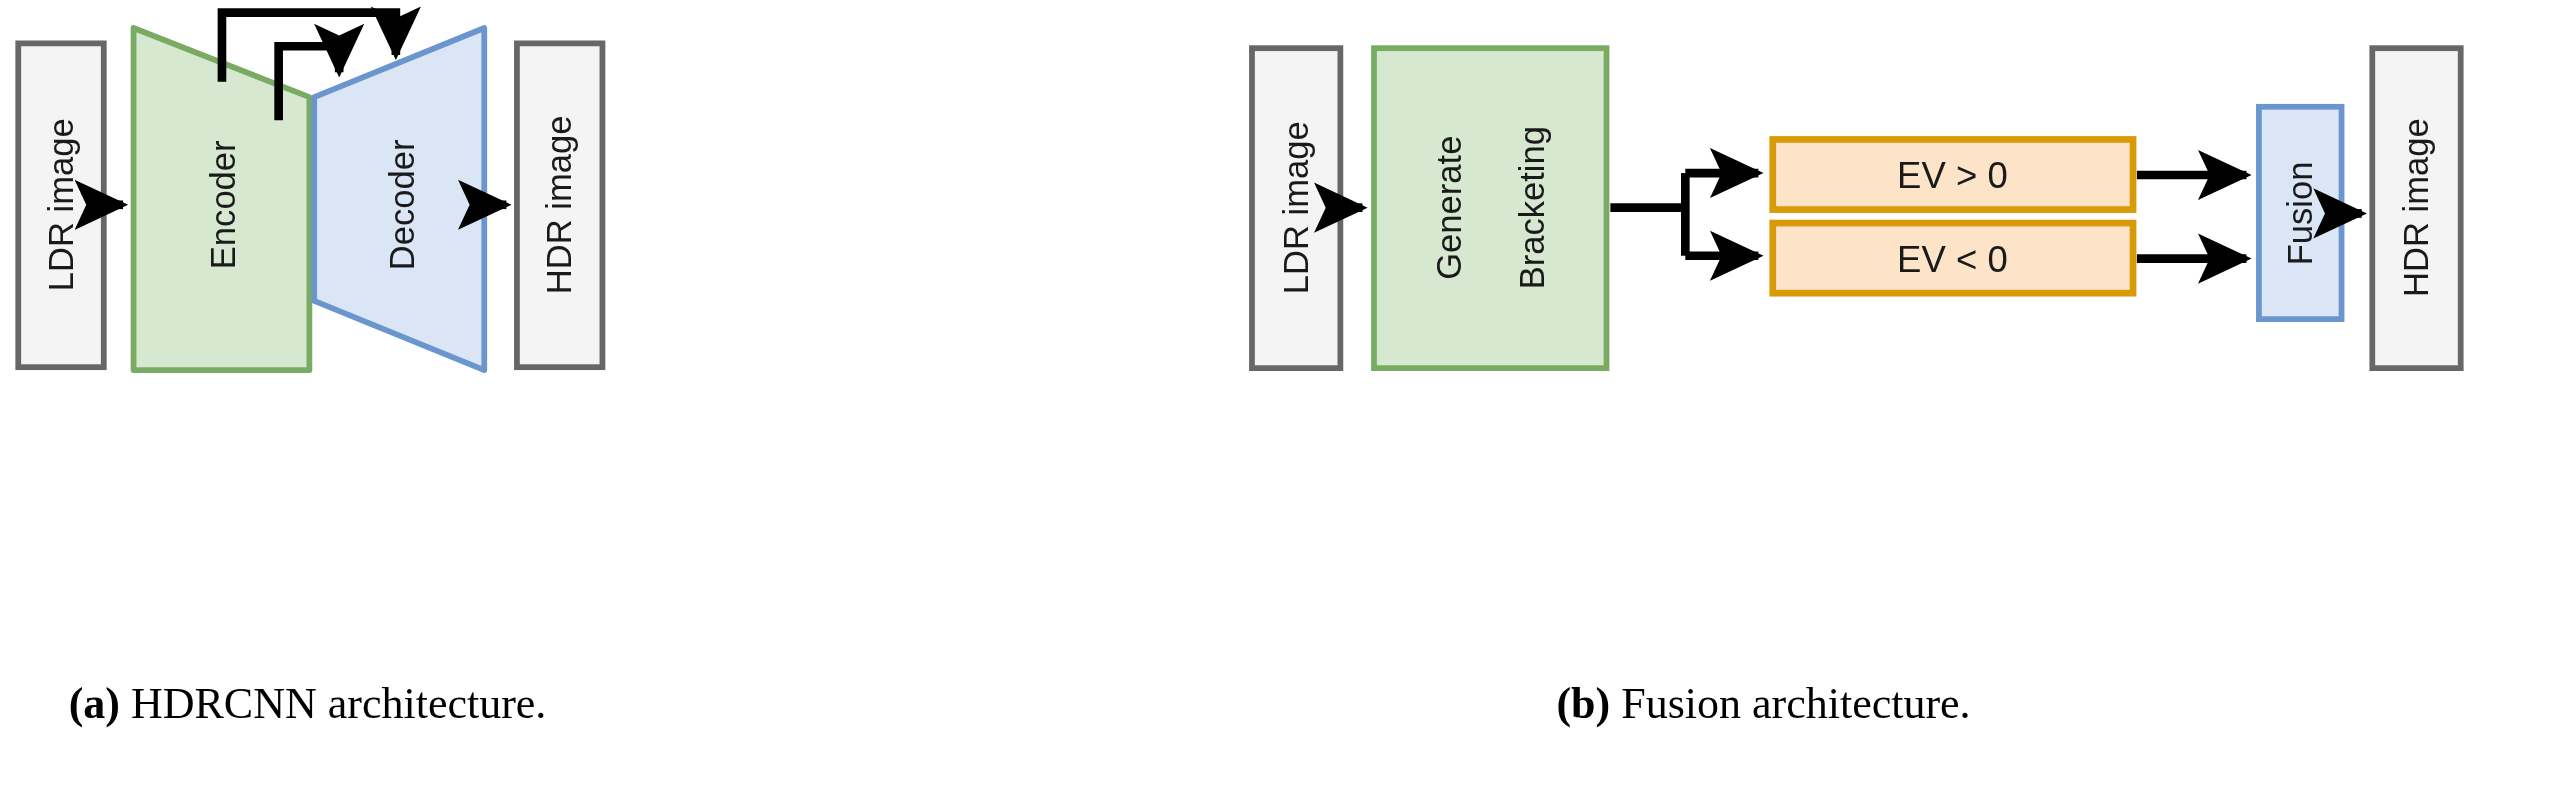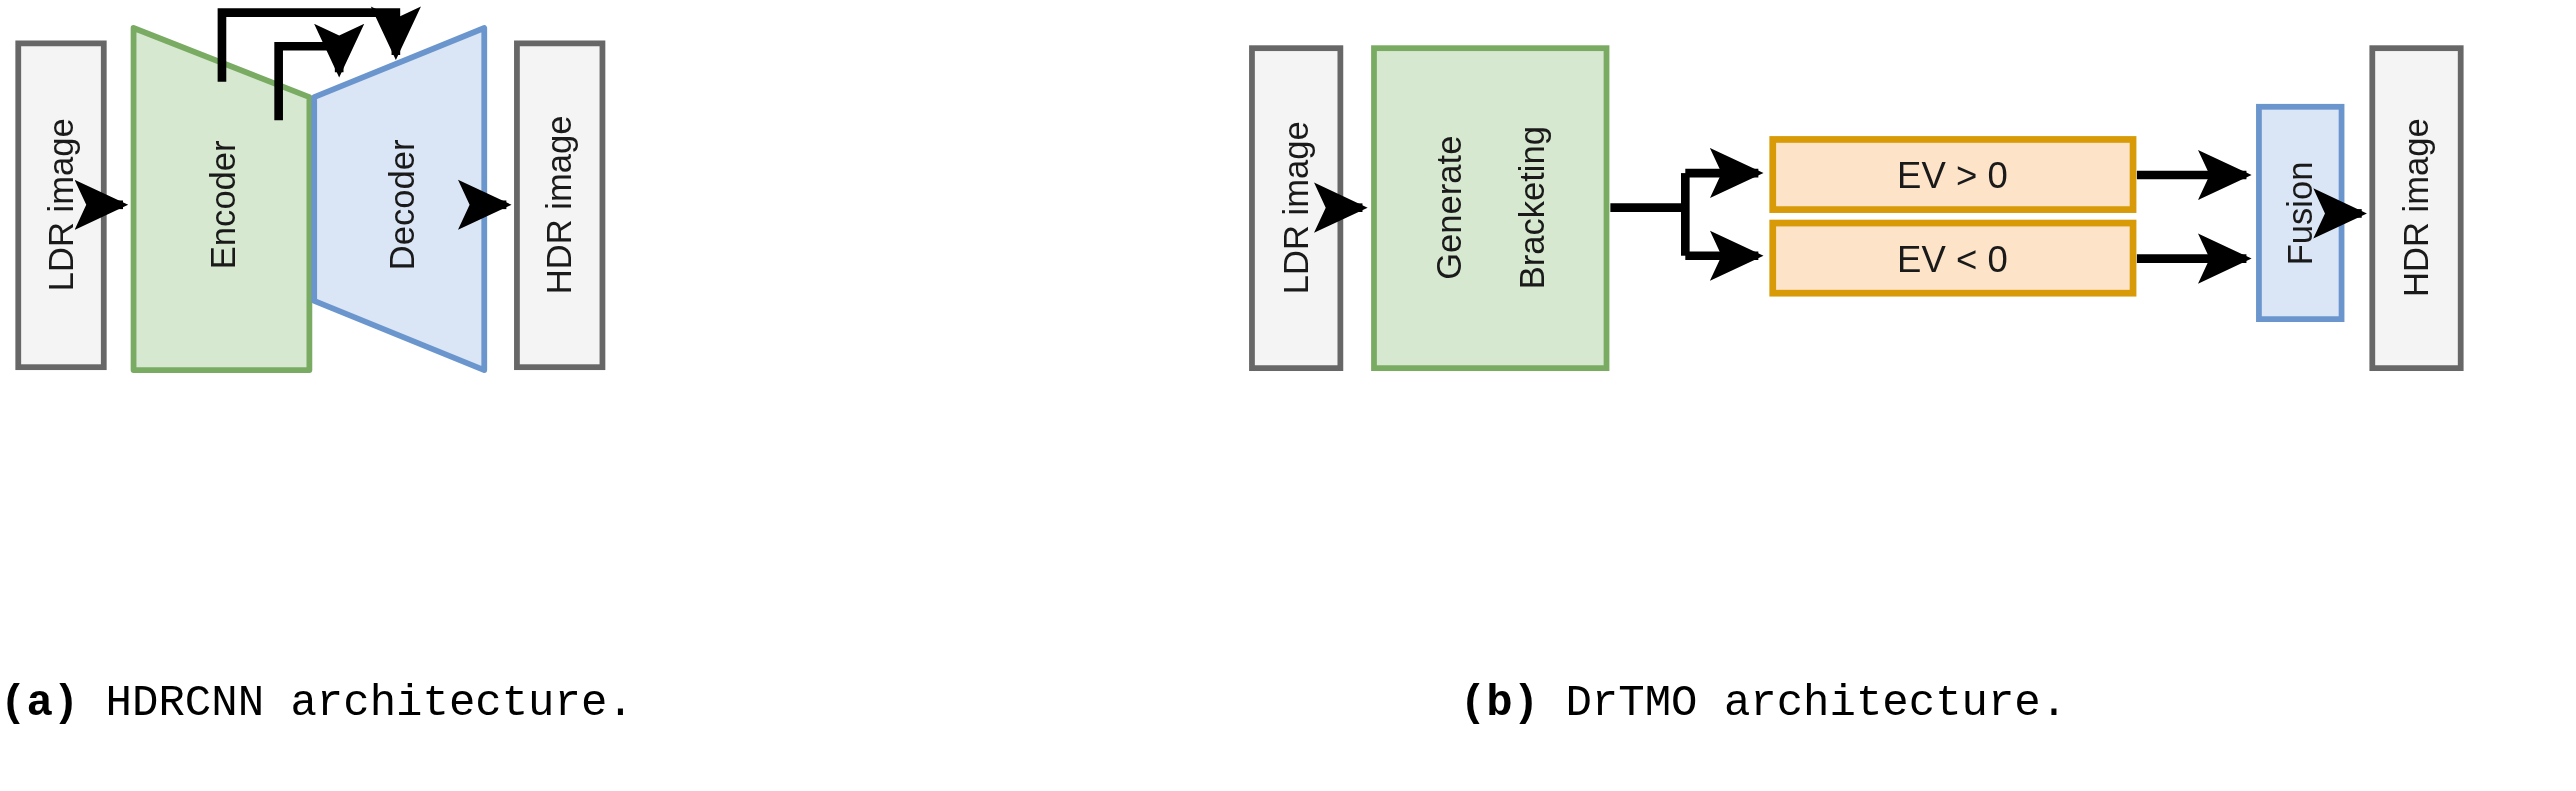--- a/index.html
+++ b/index.html
@@ -1,21 +1,21 @@
 <!DOCTYPE html>
 <html><head>
 <meta charset="utf-8">
 <style>
   html,body{margin:0;padding:0;background:#ffffff;}
   body{width:2576px;height:792px;font-family:"Liberation Sans",sans-serif;overflow:hidden;}
   .fig{position:absolute;top:0;left:0;width:2576px;height:792px;}
   svg{display:block;}
   .cap{
     position:absolute;
-    font-family:Liberation Mono, monospace;
+    font-family:Liberation Serif, serif;
     font-size:44px;
     color:#000;
     white-space:nowrap;
     text-align:center;
   }
   .cap b{font-weight:bold;}
   #cap-a{left:0;width:615px;top:678px;}
   #cap-b{left:1331px;width:865px;top:678px;}
   .vlabel{
     font-family:"Liberation Sans",sans-serif;
@@ -115,16 +115,16 @@
         <text class="vlabel" x="2515" y="216" text-anchor="middle" dominant-baseline="central" transform="rotate(-90 2515 216)">HDR image</text>
       </g>
     </g>
   </svg>
 
   <div class="cap" id="cap-a">
     <b>(a)</b><span> HDRCNN architecture.</span>
   </div>
 
   <div class="cap" id="cap-b">
-    <b>(b)</b><span> DrTMO architecture.</span>
+    <b>(b)</b><span> Fusion architecture.</span>
   </div>
 </div>
 
 
 </body></html>

